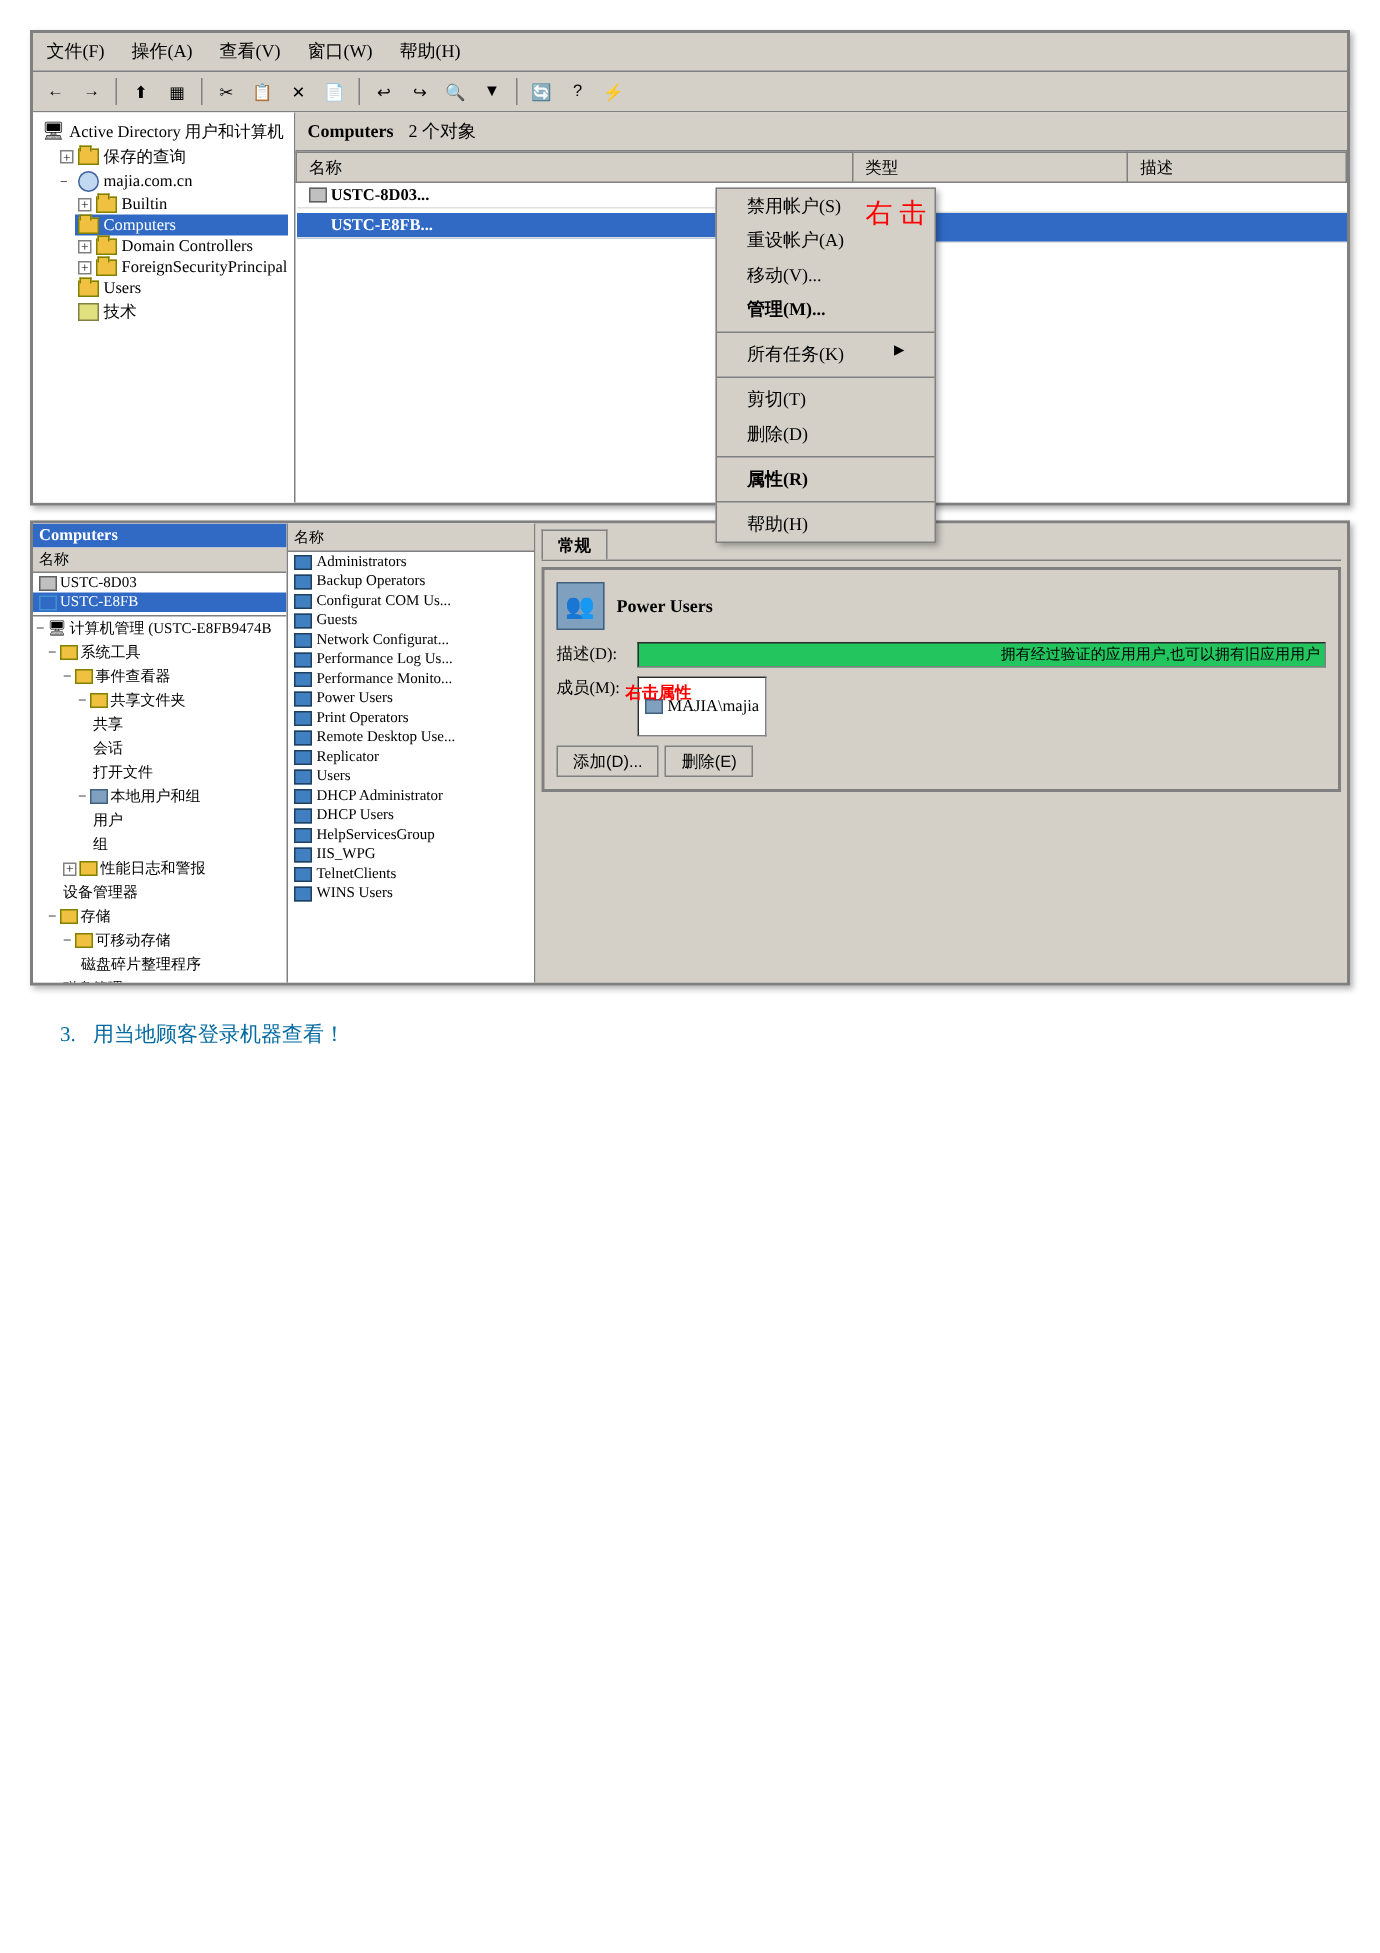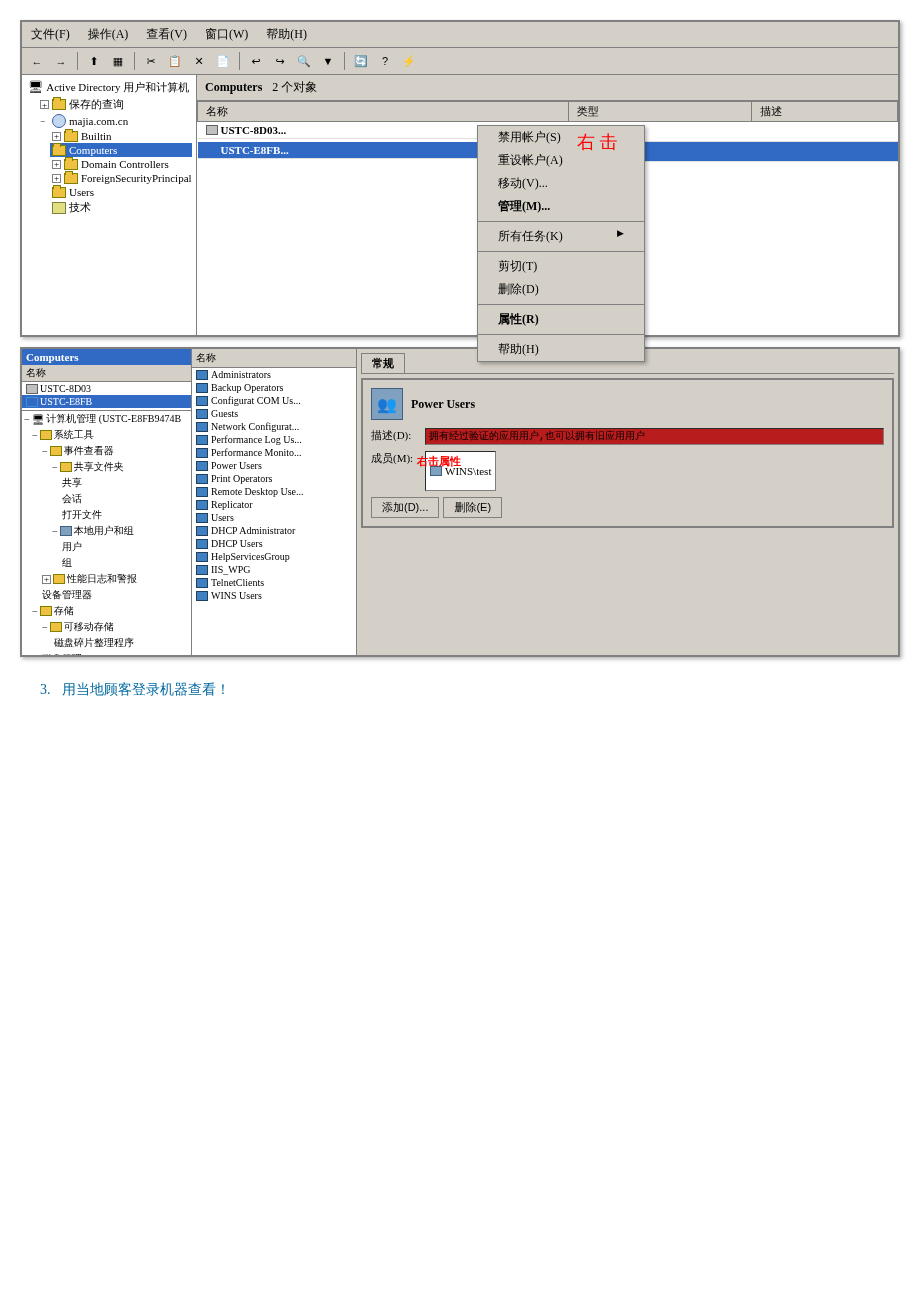--- a/index.html
+++ b/index.html
@@ -210,21 +210,21 @@
     }
 
     
     .context-menu {
       position: absolute;
       top: 50px;
       left: 280px;
       background: #d4d0c8;
       border: 1px solid #808080;
       box-shadow: 2px 2px 4px rgba(0,0,0,0.3);
-      width: 168px;
+      width: 147px;
       z-index: 10;
       font-size: 12px;
     }
 
     .ctx-item {
       padding: 3px 20px;
       cursor: pointer;
       white-space: nowrap;
     }
     .ctx-item.bold { font-weight: bold; }
@@ -335,24 +335,25 @@
     }
 
     .prop-label {
       min-width: 50px;
       font-size: 11px;
     }
 
     .prop-input {
       flex: 1;
       border: 1px inset #808080;
-      background: #b91c1c;
+      background: #22c55e;
       padding: 1px 3px;
       font-size: 11px;
-      font-family: Liberation Mono, monospace;
+      font-family: Liberation Sans, sans-serif;
+      text-align: right;
     }
 
     .prop-members-box {
       border: 1px inset #808080;
       background: #fff;
       height: 40px;
       display: flex;
       align-items: center;
       padding: 2px 4px;
       font-size: 11px;
@@ -756,21 +757,21 @@
       </div>
       <div class="prop-field">
         <span class="prop-label">描述(D):</span>
         <div class="prop-input" style="font-size:10px;line-height:1.3;">拥有经过验证的应用用户,也可以拥有旧应用用户</div>
       </div>
       <div class="prop-field">
         <span class="prop-label">成员(M):</span>
         <div class="prop-members-box">
           <span style="font-size:11px;display:flex;align-items:center;gap:3px;">
             <span class="ico-users"></span>
-            <span>WINS\test</span>
+            <span>MAJIA\majia</span>
           </span>
         </div>
       </div>
       <div class="prop-buttons-row">
         <button class="prop-btn">添加(D)...</button>
         <button class="prop-btn">删除(E)</button>
       </div>
     </div>
 
     <div style="position:absolute;top:105px;left:60px;color:red;font-size:11px;font-weight:bold;">右击属性</div>

